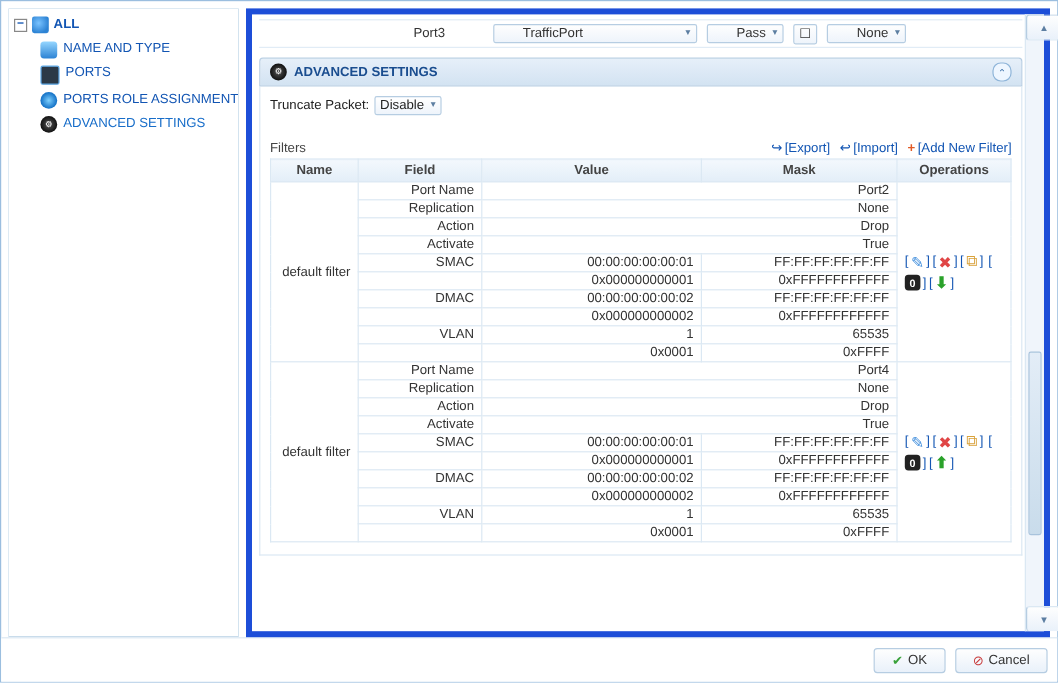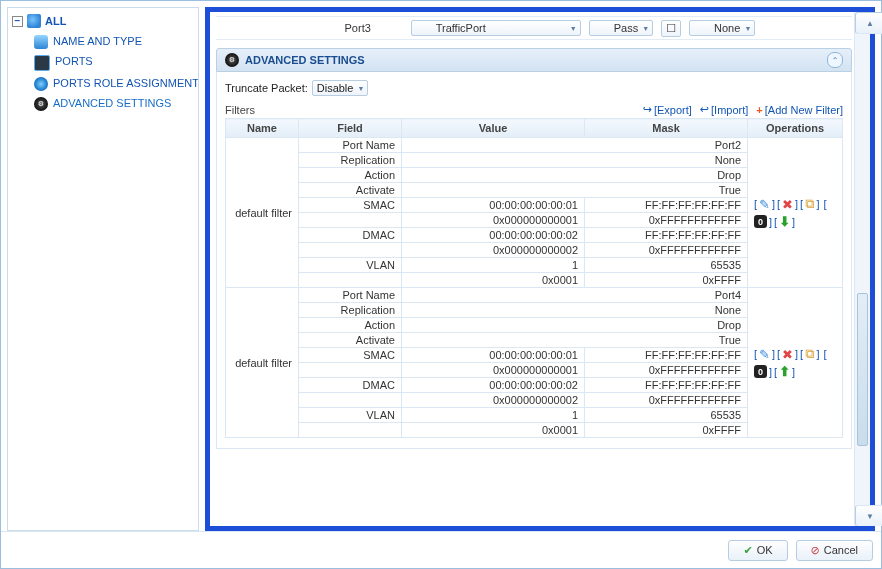--- a/index.html
+++ b/index.html
@@ -22,21 +22,21 @@
   .main{flex:1;border:5px solid #1d4ed8;background:#fff;box-sizing:border-box;position:relative;display:flex;flex-direction:column;min-width:0}
   .main-scroll{flex:1;overflow:hidden;padding:4px 18px 4px 6px;position:relative}
   .peek-row{display:flex;align-items:center;gap:8px;justify-content:center;border-top:1px solid #e1ecf6;border-bottom:1px solid #e1ecf6;height:22px;overflow:hidden}
   .peek-row span{color:#333}
   .ctrl{border:1px solid #b6cde2;background:linear-gradient(#fefefe,#eef4fb);padding:1px 14px 1px 24px;position:relative;border-radius:2px;color:#333}
   .ctrl .car{position:absolute;right:3px;top:50%;transform:translateY(-50%);font-size:7px;color:#5c7ea1}
   .panel-head{background:linear-gradient(#e6eff9,#d3e3f2);border:1px solid #b9cfe4;border-radius:3px 3px 0 0;display:flex;align-items:center;padding:3px 8px;margin-top:8px}
   .panel-head .t{font-weight:bold;color:#1a4d8f;margin-left:6px}
   .panel-head .collapse{margin-left:auto;width:14px;height:14px;border:1px solid #8fb5d9;border-radius:7px;display:flex;align-items:center;justify-content:center;font-size:8px;color:#3a6fa8;background:#eef6ff;cursor:pointer}
   .panel-body{border:1px solid #dbe8f3;border-top:none;padding:8px 8px 10px}
-  .truncate{display:flex;align-items:center;gap:4px;margin-bottom:7px}
+  .truncate{display:flex;align-items:center;gap:4px;margin-bottom:21px}
   .select{border:1px solid #b6cde2;background:linear-gradient(#fff,#eef4fb);padding:1px 14px 1px 4px;position:relative;border-radius:2px}
   .select .car{position:absolute;right:3px;top:50%;transform:translateY(-50%);font-size:7px;color:#5c7ea1}
   .filters-head{display:flex;align-items:center;margin-bottom:2px}
   .filters-head h4{margin:0;font-weight:normal;color:#444}
   .link{color:#1255b3;cursor:pointer;margin-left:8px;display:inline-flex;align-items:center;gap:2px}
   .plus{color:#e25b26;font-weight:bold}
   table.filters{width:100%;border-collapse:collapse;border:1px solid #dbe8f3}
   table.filters th{background:linear-gradient(#f3f8fd,#e3eef8);border:1px solid #dbe8f3;padding:3px 6px;font-weight:bold;color:#444;text-align:center}
   table.filters td{border:1px solid #dbe8f3;padding:1px 6px;text-align:right;color:#333;white-space:nowrap}
   table.filters td.name{color:#333}

